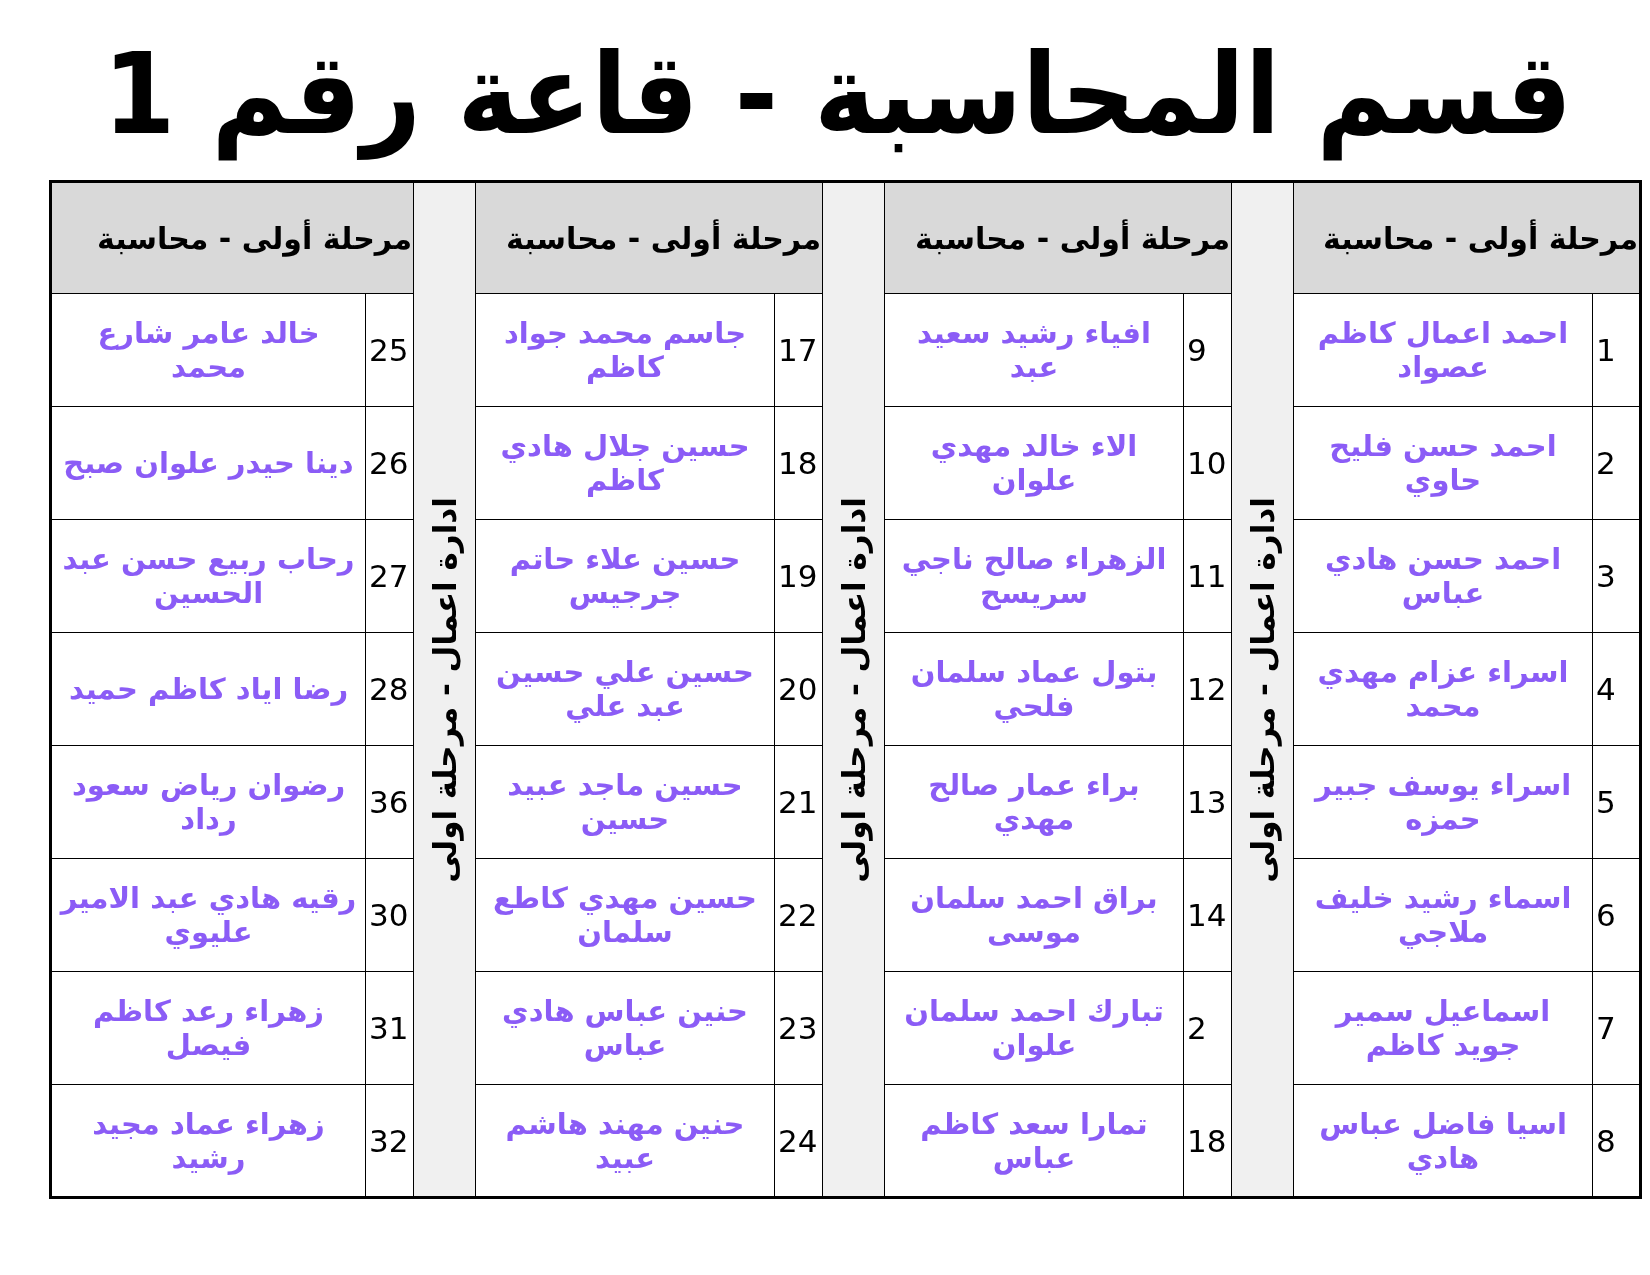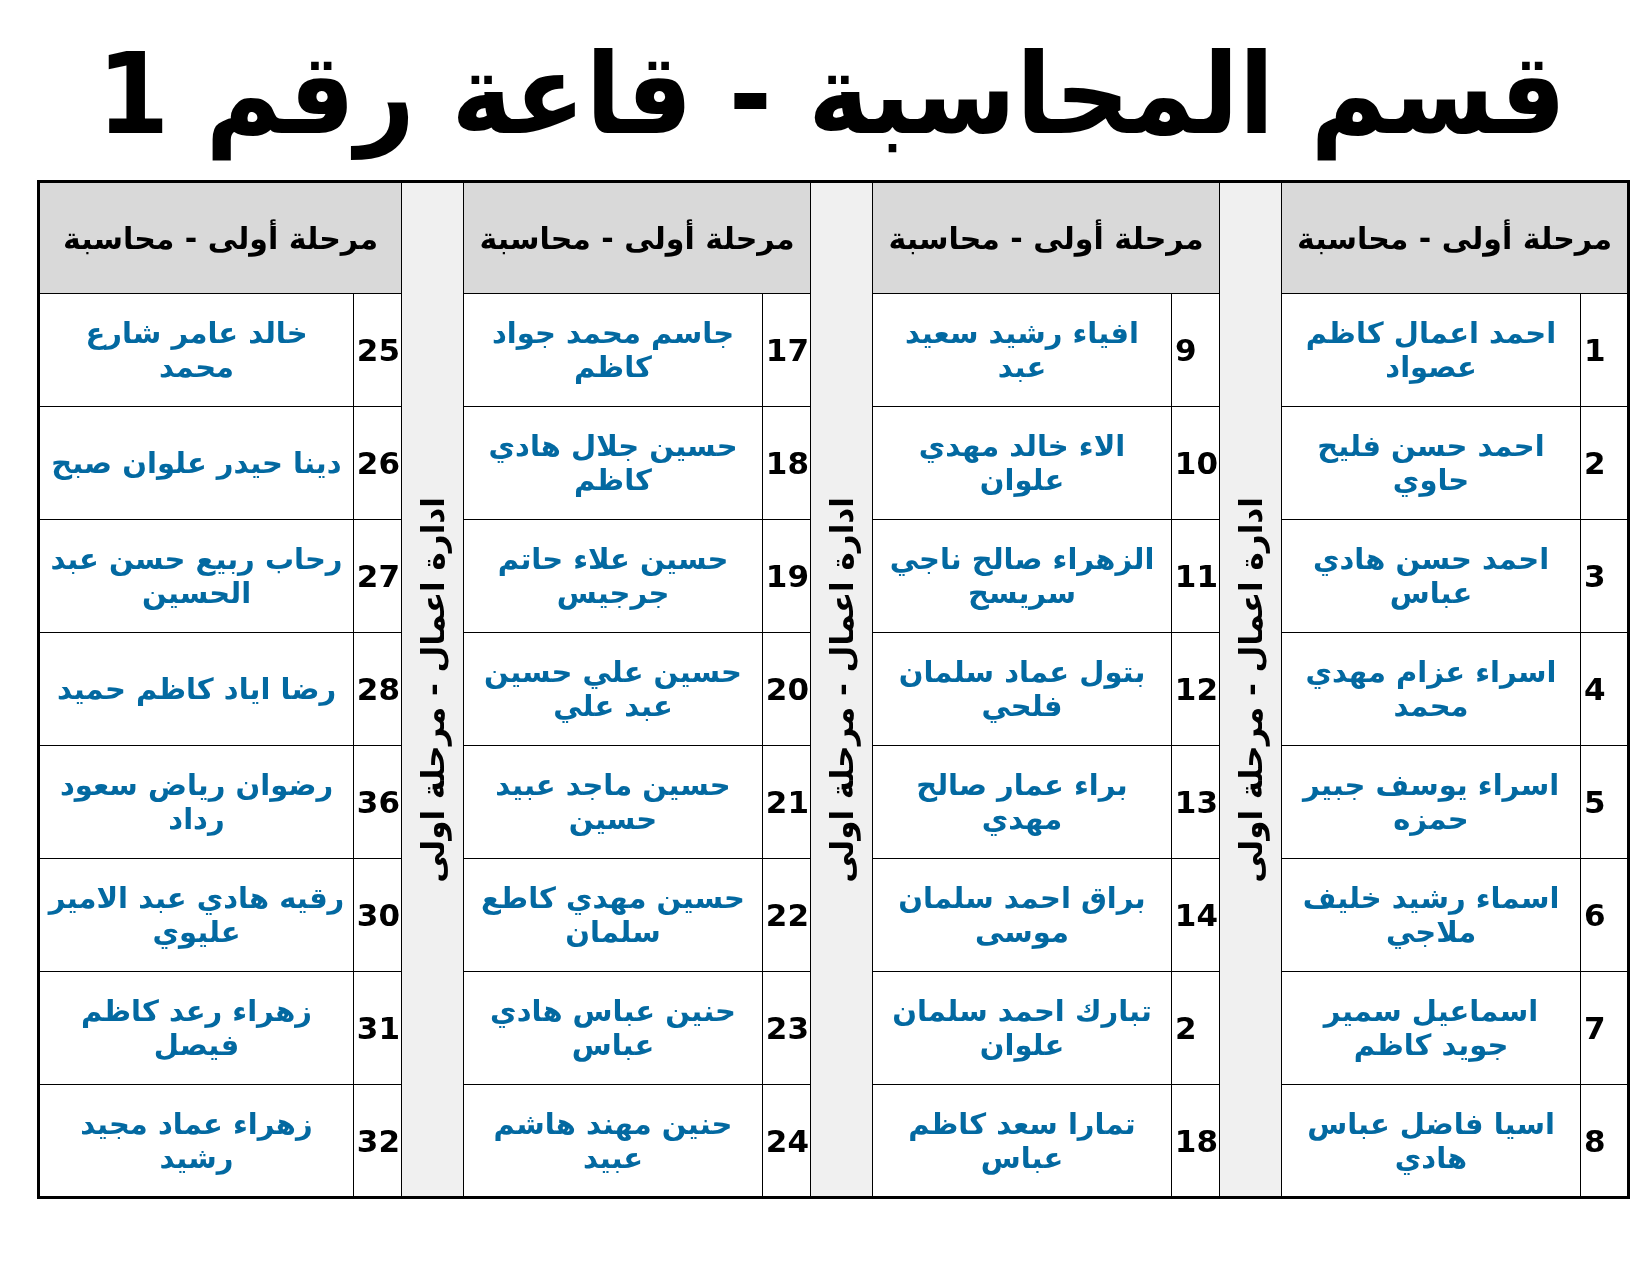--- a/index.html
+++ b/index.html
@@ -7,21 +7,21 @@
     padding: 0;
     background: #ffffff;
     font-family: "DejaVu Sans", sans-serif;
   }
   .page {
     position: relative;
     width: 1650px;
     height: 1250px;
     background: #ffffff;
     box-sizing: border-box;
-    padding: 8px 20px 0 33px;
+    padding: 8px 8px 0 33px;
     overflow: hidden;
     direction: rtl;
   }
   .title {
     margin: 0;
     height: 172px;
     display: flex;
     align-items: center;
     justify-content: center;
     font-size: 104px;
@@ -48,41 +48,41 @@
     height: 112px;
   }
   tr.body-row {
     height: 113px;
   }
   th.group-header {
     background: #d9d9d9;
     border-bottom-width: 3px;
     font-size: 30px;
     font-weight: bold;
-    text-align: center;
+    text-align: right;
     vertical-align: middle;
     color: #000000;
     margin-left: 32px;
   }
   td.num-cell {
     font-size: 31px;
-    font-weight: bold;
+    font-weight: normal;
     text-align: left;
     vertical-align: middle;
     padding-left: 3px;
     color: #000000;
     overflow: hidden;
   }
   td.name-cell {
     font-size: 29px;
     font-weight: bold;
     text-align: center;
     vertical-align: middle;
     padding: 0 6px;
-    color: #0369a1;
+    color: #8b5cf6;
     overflow: hidden;
   }
   td.divider-cell {
     background: #f0f0f0;
     position: relative;
     overflow: hidden;
   }
   .vtext {
     position: absolute;
     top: 50%;

